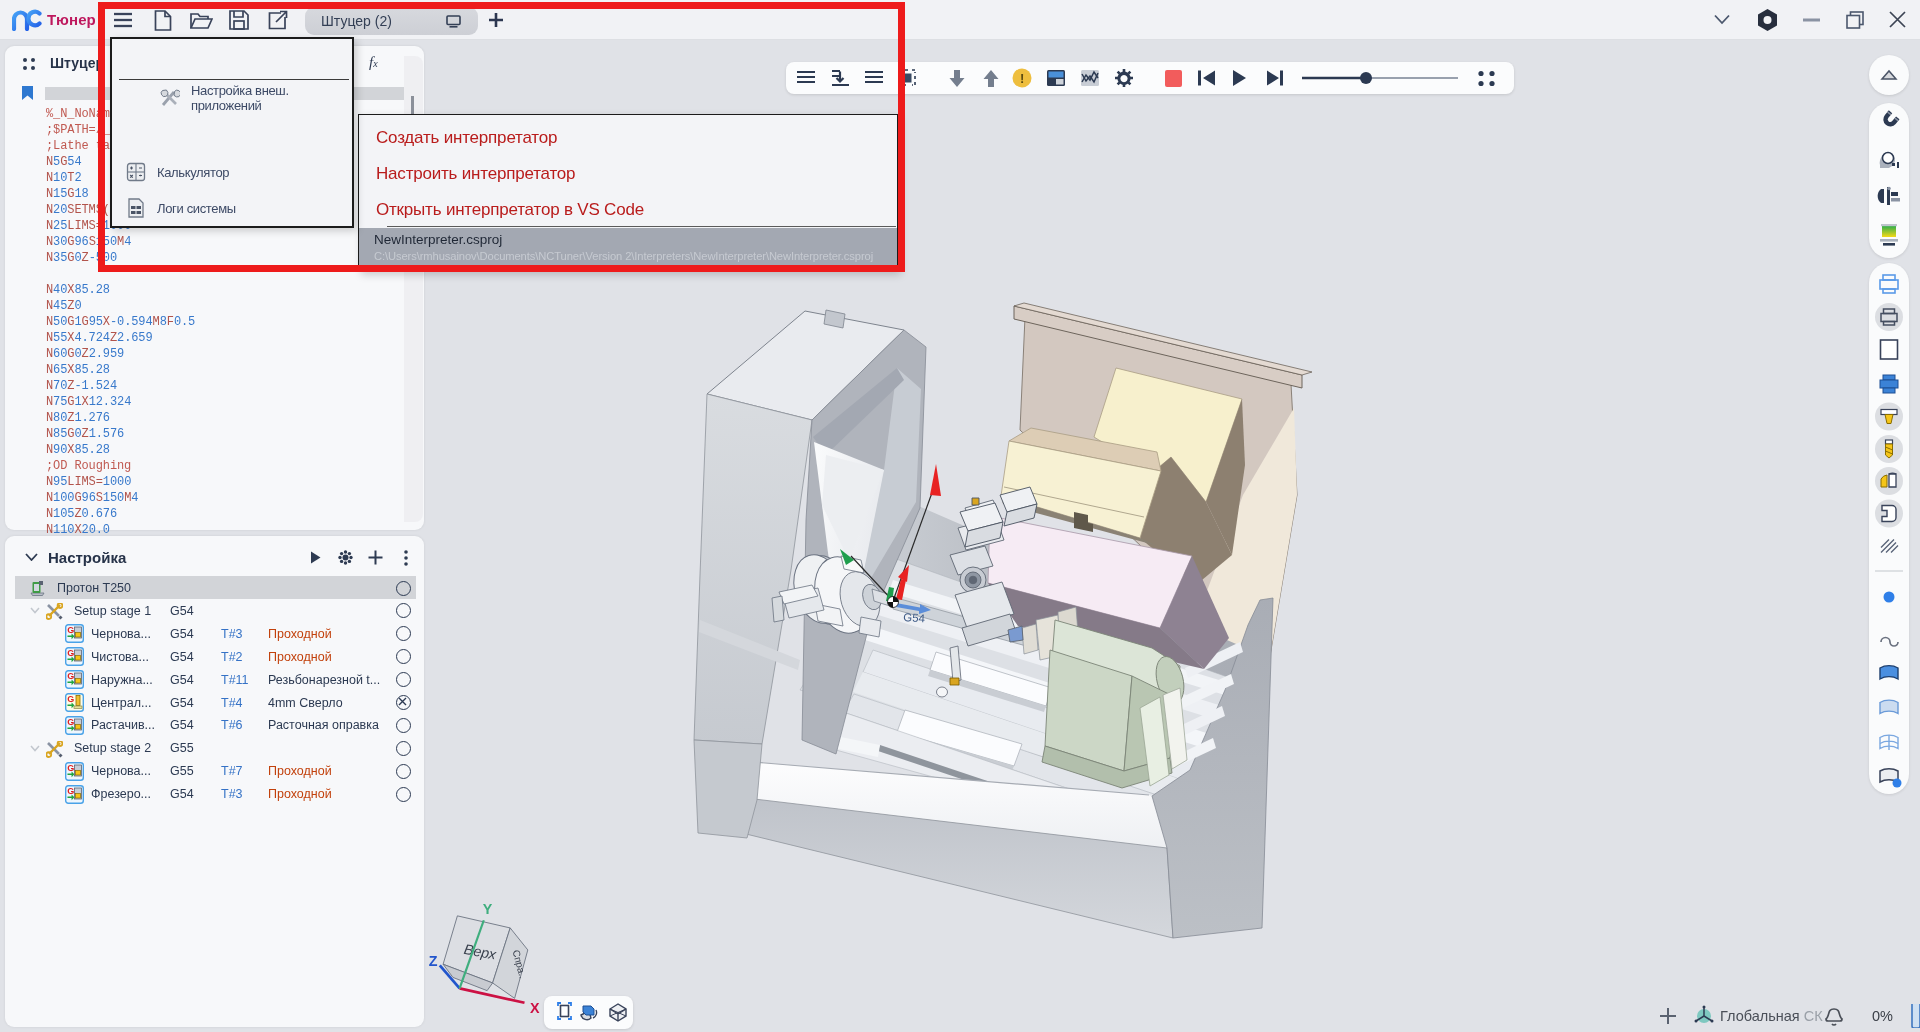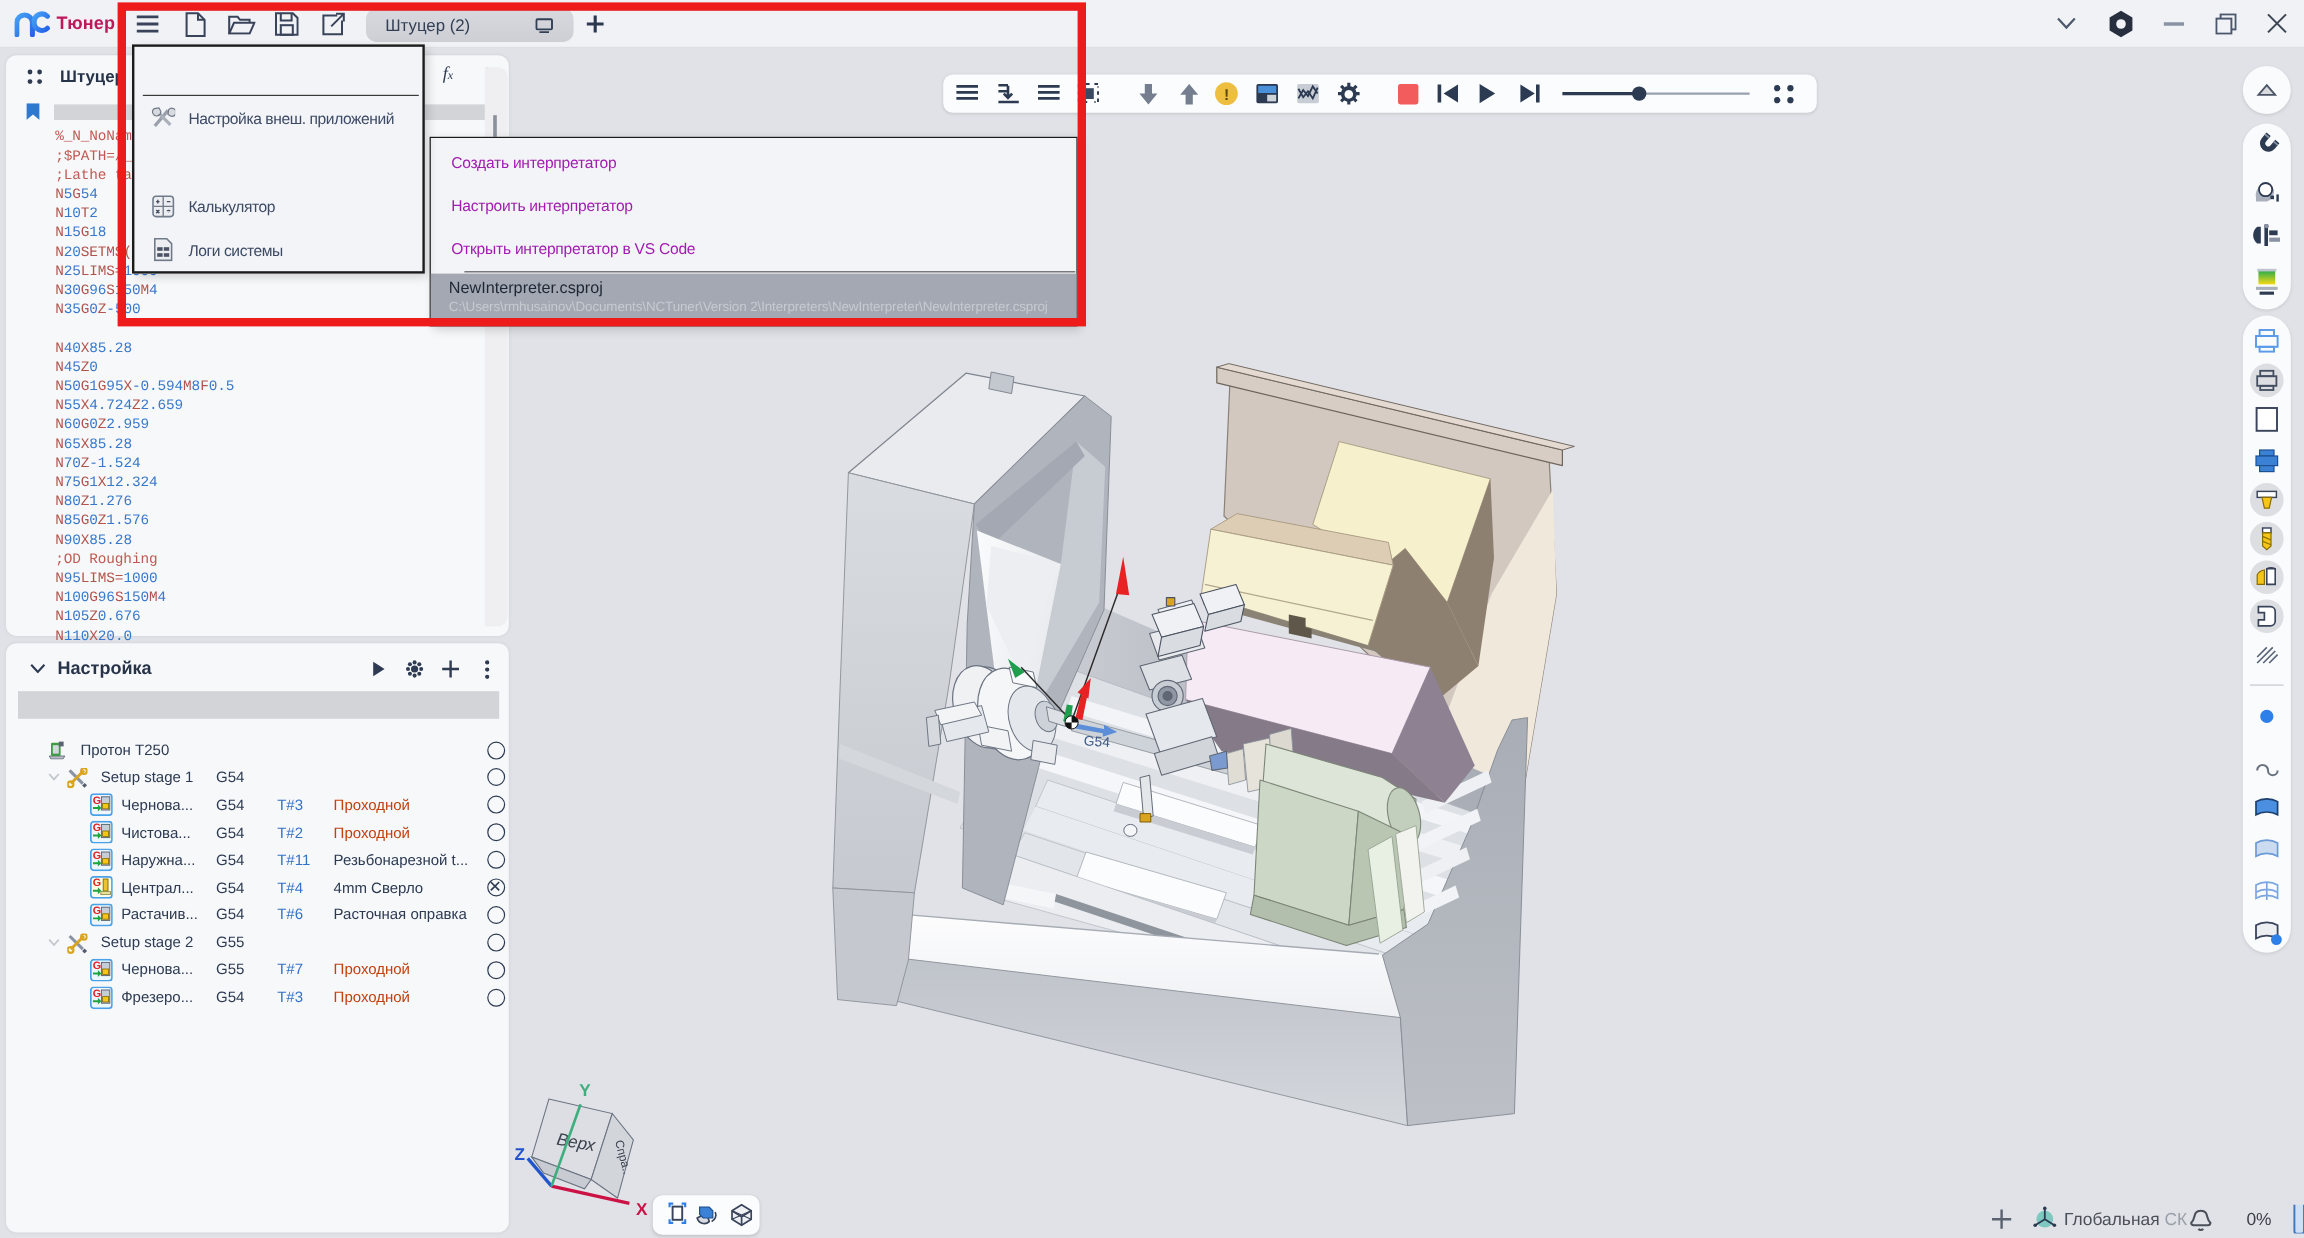--- a/index.html
+++ b/index.html
@@ -18,33 +18,33 @@
   #code-panel { top:46px; height:484px; }
   #cfg-panel  { top:536px; height:491px; }
   .ph-title { font-weight:bold; font-size:14px; color:#273349;text-align:center; }
 
   #code { position:absolute; left:46px; top:106px; font-family:"Liberation Mono", monospace; font-size:12px; line-height:16px; letter-spacing:-0.1px; white-space:pre; }
   #code .c { color:#c05a52; }
   #code b { font-weight:normal; color:#b2544c; }
   #code i { font-style:normal; color:#3879cb; }
 
   
-  .trow { position:absolute; left:30px; width:402px; height:23px; font-size:12.5px; color:#2c3a52;margin-top:37px; }
+  .trow { position:absolute; left:20px; width:402px; height:23px; font-size:12.5px; color:#2c3a52; }
   .trow .cell { position:absolute; top:50%; transform:translateY(-50%); white-space:nowrap; }
   .gray { color:#c2410c; }
   .blue { color:#3572c6; }
   .radio { position:absolute; left:371px; top:50%; margin-top:-7.5px; width:15px; height:15px; border:1.7px solid #2c3a52; border-radius:50%; }
 
   
   #menu { position:absolute; left:110px; top:37px; width:244px; height:191px; background:#f3f4f7; border:2px solid #1b1b1b; z-index:30; box-shadow:3px 3px 8px rgba(0,0,0,0.18); }
   .mitem { position:absolute; left:0; width:100%; height:34px; display:flex; align-items:center; font-size:13px; color:#3d4a66; letter-spacing:-0.35px; }
   .mitem .ic { width:20px; height:20px; margin-left:14px; margin-right:11px; flex:none; }
   #menu-hl { background:#a7abb4; }
   #submenu { position:absolute; left:358px; top:114px; width:540px; height:158px; background:#f3f4f7; border:1.5px solid #1b1b1b; z-index:29; box-shadow:3px 3px 8px rgba(0,0,0,0.18); }
-  .smitem { position:absolute; left:17px; font-size:13px; color:#a21caf; letter-spacing:-0.2px; }
+  .smitem { position:absolute; left:17px; font-size:17px; color:#b91c1c; letter-spacing:-0.2px; }
   #sm-sel { position:absolute; left:0; bottom:0; width:100%; height:43px; background:#a3a8b2; }
 
   
   #redrect { position:absolute; left:98px; top:2px; width:807px; height:270px; border:7px solid #ee1b1b; z-index:40; }
 
   
   #vtoolbar { position:absolute; left:786px; top:62px; width:728px; height:32px; background:#fbfcfd; border-radius:8px; box-shadow:0 1px 3px rgba(0,0,0,0.12); }
 
   
   .rbox { position:absolute; left:1869px; width:40px; background:#fafbfc; border-radius:20px; box-shadow:0 1px 3px rgba(0,0,0,0.10); }
@@ -547,21 +547,21 @@
   <div class="smitem" style="top:49px;">Настроить интерпретатор</div>
   <div class="smitem" style="top:85px;">Открыть интерпретатор в VS Code</div>
   <div class="abs" style="left:28px;top:110.5px;width:509px;height:1px;background:#5a5a5a;"></div>
   <div id="sm-sel">
     <div class="abs" style="left:15px;top:4px;font-size:13.5px;color:#1f2735;">NewInterpreter.csproj</div>
     <div class="abs" style="left:15px;top:22px;font-size:11.2px;color:#c6cad1;white-space:nowrap;letter-spacing:-0.1px;">C:\Users\rmhusainov\Documents\NCTuner\Version 2\Interpreters\NewInterpreter\NewInterpreter.csproj</div>
   </div>
 </div>
 <div id="menu">
   <div class="abs" style="left:7px;top:39.5px;width:230px;height:1.4px;background:#3a3a3a;"></div>
-  <div class="mitem" style="top:42px;">
+  <div class="mitem" style="top:42px;padding-left:34px;">
     <svg class="ic" viewBox="0 0 20 20">
       <path d="M3 17 L14 4" stroke="#9aa1ad" stroke-width="2.8"></path>
       <path d="M14.5 3.5 a3.4 3.4 0 1 1 2 5.4 l-2.5 -1.5 Z" fill="#d6d9de" stroke="#707a89" stroke-width="1"></path>
       <path d="M3 3 L16 16" stroke="#aab0ba" stroke-width="2.6"></path>
       <path d="M2.5 2.5 a3.4 3.4 0 1 0 5.4 2 l-1.5 -2.5 Z" fill="#d6d9de" stroke="#707a89" stroke-width="1"></path>
     </svg>
     <span>Настройка внеш. приложений</span>
   </div>
   <div class="mitem" style="top:152px;">
     <svg class="ic" viewBox="0 0 20 20">

